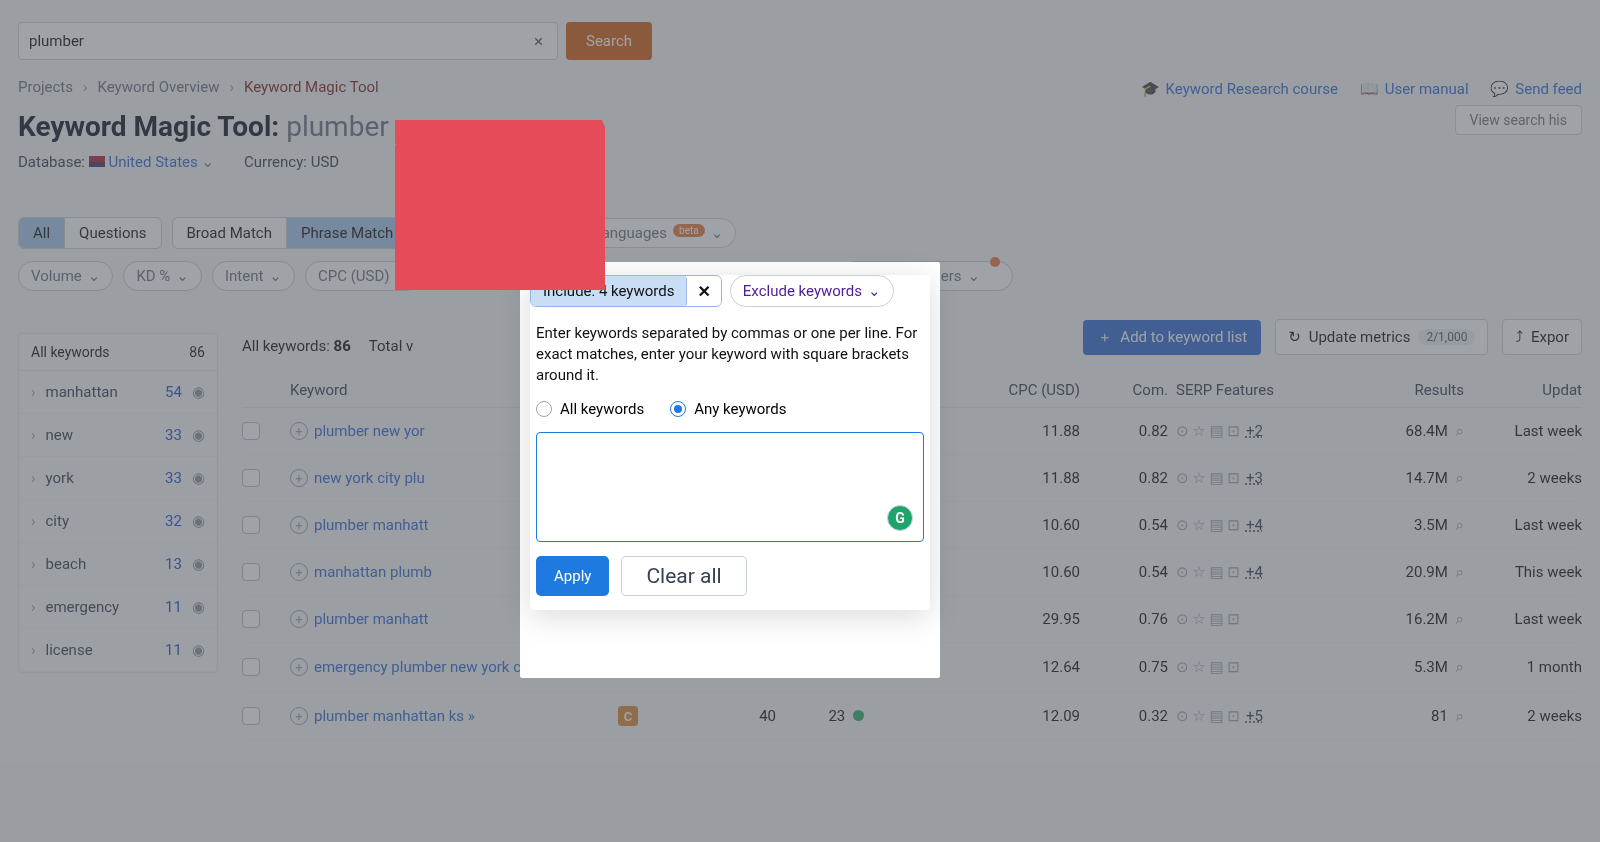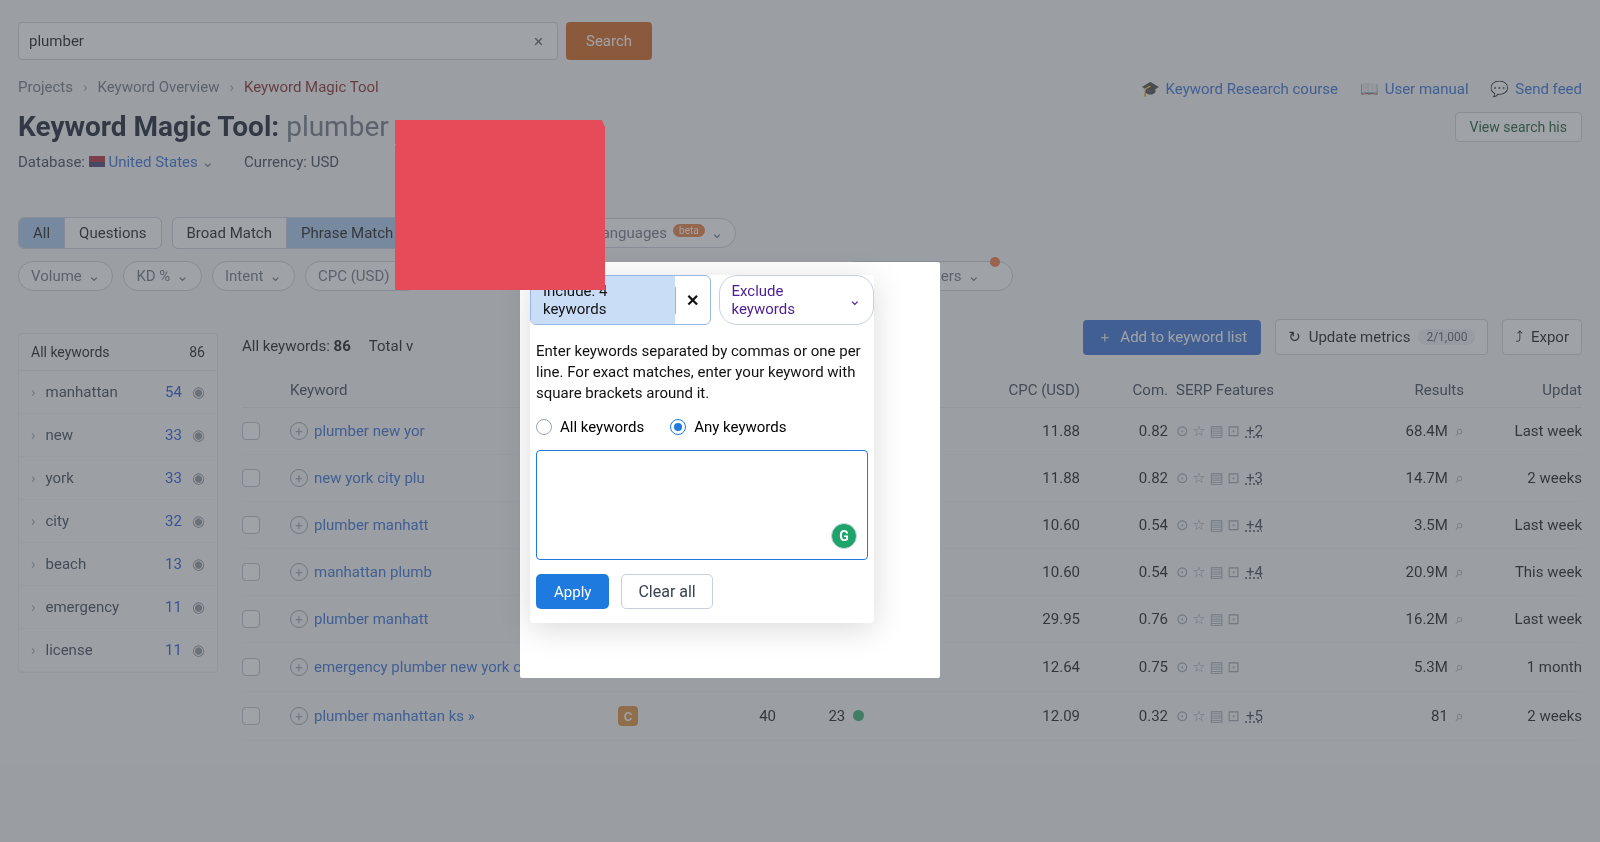--- a/index.html
+++ b/index.html
@@ -9,21 +9,21 @@
 .top-search{display:flex;align-items:center;gap:8px;padding:22px 0 14px}
 .search-box{width:540px;height:38px;background:#fff;border:1px solid #d1d5db;border-radius:4px;display:flex;align-items:center;padding:0 10px;color:#6b7280}
 .search-box input{border:none;outline:none;flex:1;font-size:15px;color:#111}
 .clear-x{color:#555;font-size:17px;cursor:pointer;padding:0 4px}
 .search-btn{height:38px;padding:0 20px;background:#d25f15;color:#fff;border:none;border-radius:4px;font-size:15px;cursor:pointer}
 .breadcrumb{padding:4px 0 10px;font-size:15px;color:#6b7280;display:flex;align-items:center;gap:10px}
 .breadcrumb .crumb{color:#6b7280}.breadcrumb .sep{color:#9ca3af}
 .breadcrumb .dark{color:#7f1d1d}
 .help-links{position:absolute;right:18px;top:80px;display:flex;align-items:center;gap:22px;color:#2f6bd6;font-size:15px}
 .help-links span{display:flex;align-items:center;gap:6px;cursor:pointer}
-.view-history{position:absolute;right:18px;top:112px;background:#fff;border:1px solid #d1d5db;border-radius:4px;padding:6px 14px;font-size:14px;color:#14532d;cursor:pointer}
+.view-history{position:absolute;right:18px;top:105px;background:#fff;border:1px solid #d1d5db;border-radius:4px;padding:6px 14px;font-size:14px;color:#737373;cursor:pointer}
 h1{font-size:28px;font-weight:700;color:#111827;margin-top:4px}
 h1 .kw{color:#6b7280;font-weight:400}
 .meta{margin-top:10px;display:flex;gap:30px;color:#374151;font-size:15px}
 .meta .lnk{color:#2f6bd6}.meta .chev{color:#6b7280}
 .toolbar{margin-top:46px;display:flex;flex-wrap:wrap;gap:10px;align-items:center}
 .seg{display:flex;border:1px solid #c7d0dc;border-radius:6px;overflow:hidden;background:#fff}
 .seg .btn{padding:6px 14px;font-size:15px;color:#111;border-right:1px solid #c7d0dc;cursor:pointer}
 .seg .btn:last-child{border-right:none}
 .seg .btn.act{background:#a7c7f0}
 .pill{display:flex;align-items:flex-start;gap:6px;padding:5px 12px;border:1px solid #c7d0dc;border-radius:18px;background:#fff;font-size:15px;color:#6b7280;cursor:pointer}
@@ -52,41 +52,41 @@
 .kw-link{color:#2f6bd6;display:flex;align-items:center;gap:6px}
 .plus-circle{width:18px;height:18px;border:1.5px solid #9aa4b2;border-radius:50%;display:inline-flex;align-items:center;justify-content:center;color:#9aa4b2;font-size:13px}
 .c-badge{width:20px;height:20px;border-radius:4px;display:inline-flex;align-items:center;justify-content:center;font-size:13px;color:#fff;font-weight:600}
 .c-orange{background:#dd8b35}
 .num{text-align:right}
 .green-dot{width:11px;height:11px;border-radius:50%;background:#2fae6f;display:inline-block;margin-left:4px}
 .serp-icons{color:#9aa4b2;display:flex;align-items:center;gap:6px}
 .morebox{color:#374151;text-decoration:underline dotted}
 .res-icon{color:#9aa4b2;margin-left:4px}
 .arrow-chev{color:#9aa4b2}
-.popover-wrap{position:absolute;left:530px;top:275px;background:#fff;border-radius:4px;box-shadow:0 6px 32px rgba(0,0,0,.15);width:344px;padding:0;z-index:20}
+.popover-wrap{position:absolute;left:530px;top:275px;background:#fff;border-radius:4px;box-shadow:0 6px 32px rgba(0,0,0,.15);width:400px;padding:0;z-index:20}
 .inc-tabs{display:flex;gap:8px;padding:0 0 12px 0}
 .inc-pill{display:flex;align-items:center;border:1px solid #96b6e6;border-radius:6px;overflow:hidden}
 .inc-pill .txt{background:#c9ddf6;padding:6px 12px;font-size:15px;color:#111}
 .inc-pill .x{padding:4px 10px;background:#fff;color:#111;font-weight:700;cursor:pointer;border-left:1px solid #96b6e6}
 .exc-pill{padding:5px 12px;border:1px solid #c7d0dc;border-radius:18px;color:#4c1d95;font-size:15px;display:flex;align-items:center;gap:6px;cursor:pointer;background:#fff}
 .pop-body{padding:4px 6px 14px}
 .pop-help{font-size:15px;color:#111;line-height:1.4;margin-bottom:14px}
 .radios{display:flex;gap:26px;align-items:center;margin-bottom:14px;font-size:15px}
 .radio{display:flex;align-items:center;gap:8px}
 .radio .c{width:16px;height:16px;border:1.5px solid #9aa4b2;border-radius:50%;display:inline-flex;align-items:center;justify-content:center}
 .radio .c.sel{border-color:#1f7ae0}
 .radio .c.sel:after{content:"";width:8px;height:8px;background:#1f7ae0;border-radius:50%}
 .kw-input{border:1.5px solid #1f7ae0;border-radius:4px;padding:10px;min-height:110px;position:relative}
 .kw-input ol{list-style:decimal;margin-left:22px;color:#111;font-size:16px}
 .kw-input ol li{margin:2px 0;color:#111}
 .kw-input ol li::marker{color:#9aa4b2}
 .gram{position:absolute;right:10px;bottom:10px;width:26px;height:26px;border-radius:50%;border:1.5px solid #cfd6df;display:flex;align-items:center;justify-content:center;color:#fff;background:#1ea36a;font-weight:700;font-size:14px}
 .pop-actions{margin-top:14px;display:flex;gap:12px}
 .apply{background:#1f7ae0;color:#fff;border:none;border-radius:5px;padding:7px 18px;font-size:15px;cursor:pointer}
-.clear{background:#fff;color:#374151;border:1px solid #c7d0dc;border-radius:5px;padding:7px 16px;font-size:16px;cursor:pointer}
+.clear{background:#fff;color:#374151;border:1px solid #c7d0dc;border-radius:5px;padding:7px 24px;font-size:21px;cursor:pointer}
 
 .arrow-annot{position:absolute;left:395px;top:120px;z-index:30;pointer-events:none}
 .cutout{position:absolute;left:520px;top:262px;width:420px;height:416px;background:#fff;z-index:15;border-radius:2px}
 .flag{display:inline-block;width:16px;height:11px;background:linear-gradient(#b22234 0 50%, #3c3b6e 0 100%)}
 </style>
 </head>
 <body>
 
 <div class="screen">
   <div class="top-search">

